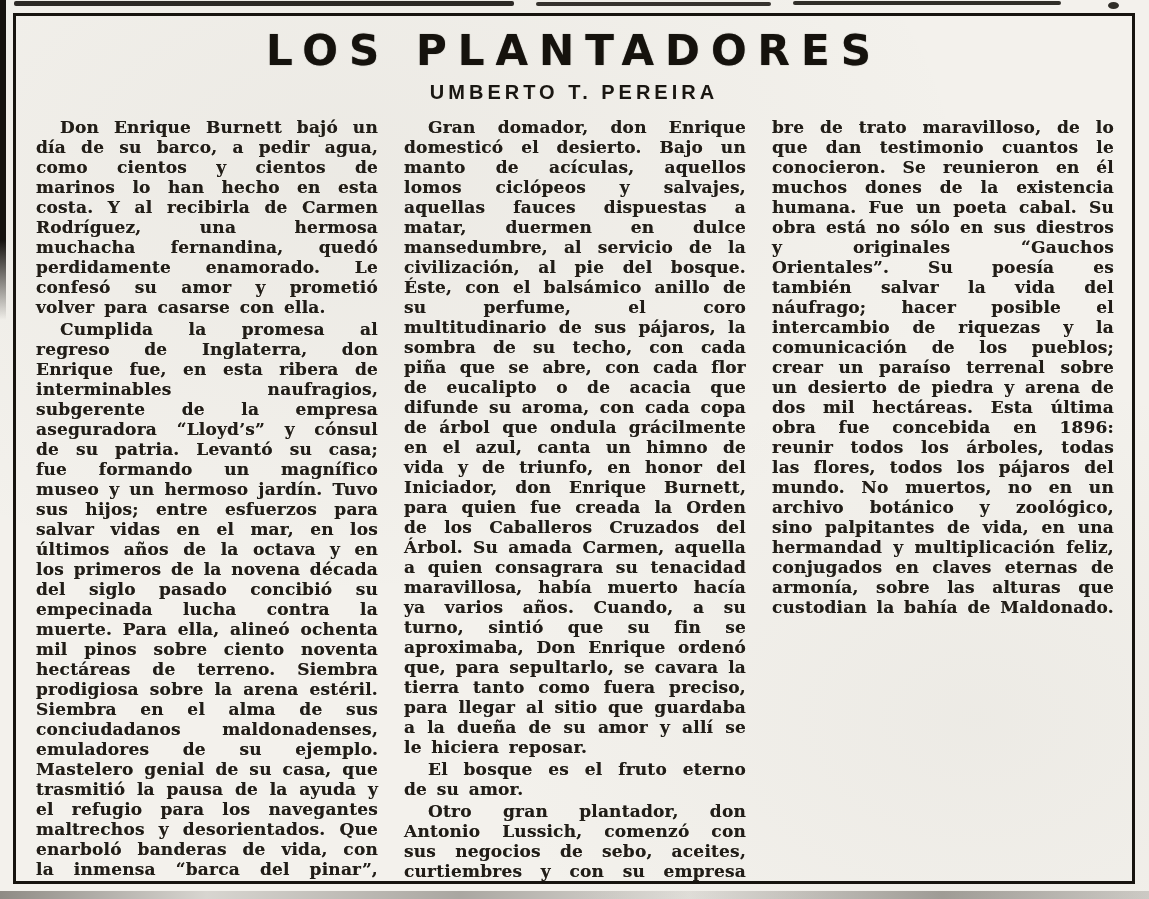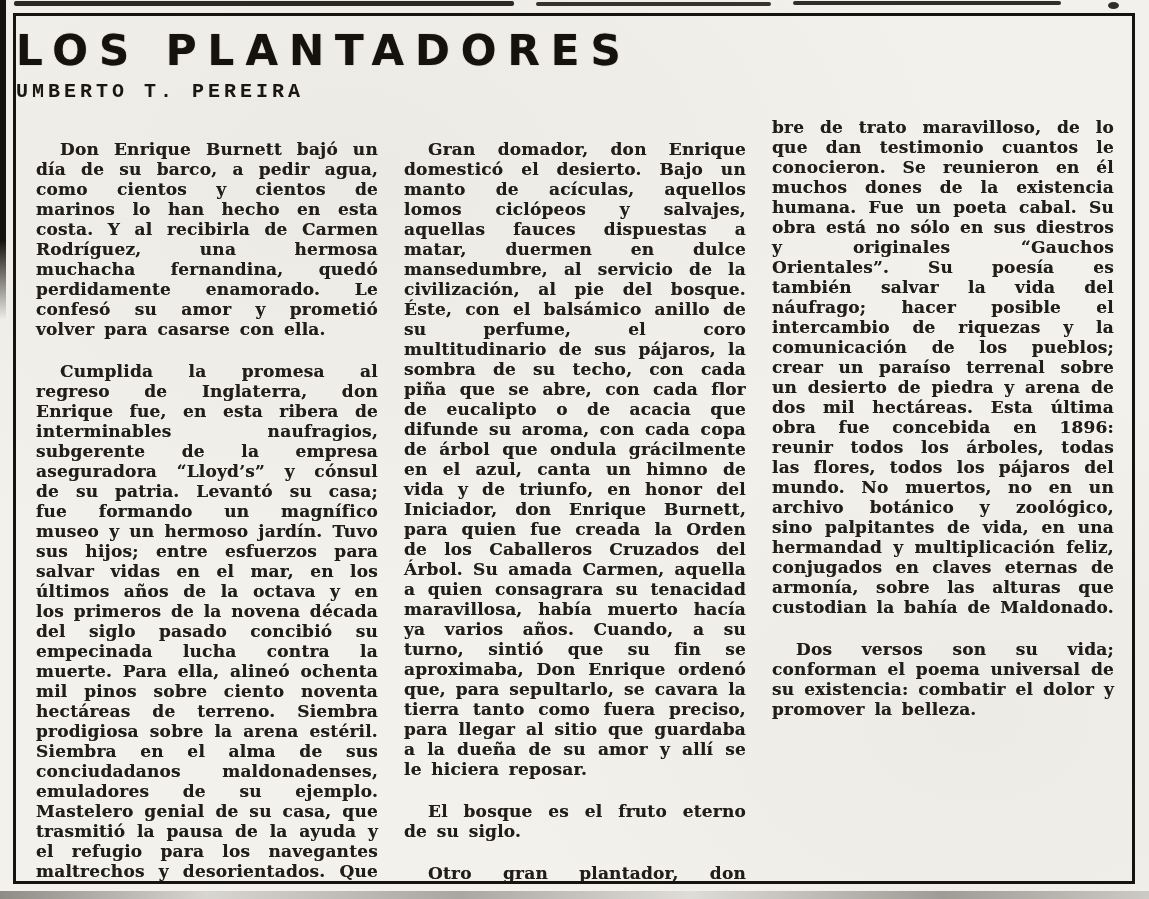--- a/index.html
+++ b/index.html
@@ -35,34 +35,34 @@
                   rgba(60,55,48,.45) 82%, rgba(60,55,48,.2) 100%); }
 
   .frame {
     position: absolute;
     left: 13px; top: 13px;
     width: 1122px; height: 871px;
     border: 3px solid #17140f;
     box-sizing: border-box;
     overflow: hidden;
   }
-  .masthead { text-align: left; padding-top: 12px; }
+  .masthead { text-align: center; padding-top: 12px; }
   .title {
     margin: 0;
     font-family: "DejaVu Sans", sans-serif;
     font-weight: 900;
     font-size: 42px;
     line-height: 46px;
     letter-spacing: 11px;
     color: #15120d;
     text-shadow: 0 0 1px rgba(21,18,13,.6);
   }
   .byline {
     margin: 7px 0 0 0;
-    font-family: Liberation Mono, monospace;
+    font-family: Liberation Sans, sans-serif;
     font-weight: 900;
     font-size: 20px;
     line-height: 22px;
     letter-spacing: 4px;
     color: #1a1712;
   }
   .cols {
     display: flex;
     gap: 26px;
     padding: 14px 18px 0 20px;
@@ -74,21 +74,21 @@
     color: #211d17;
     font-size: 17px;
     line-height: 20px;
     font-weight: bold;
     text-align: justify;
     word-spacing: 3.5px;
     letter-spacing: 0.2px;
     text-shadow: 0 0 .5px rgba(33,29,23,.55);
   }
   .col p { margin: 0 0 2px 0; }
-  .col p.indent { text-indent: 24px; margin-top: 22px; }
+  .col p.indent { text-indent: 24px; }
 </style>
 </head>
 <body>
 
 <div class="page">
 
   <div class="art art-top-1"></div>
   <div class="art art-top-2"></div>
   <div class="art art-top-3"></div>
   <div class="art art-dot"></div>
@@ -104,25 +104,24 @@
 
     <div class="cols">
 
       <div class="col">
         <p class="indent">Don Enrique Burnett bajó un día de su barco, a pedir agua, como cientos y cientos de marinos lo han hecho en esta costa. Y al recibirla de Carmen Rodríguez, una hermosa muchacha fernandina, quedó perdidamente enamorado. Le confesó su amor y prometió volver para casarse con ella.</p>
         <p class="indent">Cumplida la promesa al regreso de Inglaterra, don Enrique fue, en esta ribera de interminables naufragios, subgerente de la empresa aseguradora “Lloyd’s” y cónsul de su patria. Levantó su casa; fue formando un magnífico museo y un hermoso jardín. Tuvo sus hijos; entre esfuerzos para salvar vidas en el mar, en los últimos años de la octava y en los primeros de la novena década del siglo pasado concibió su empecinada lucha contra la muerte. Para ella, alineó ochenta mil pinos sobre ciento noventa hectáreas de terreno. Siembra prodigiosa sobre la arena estéril. Siembra en el alma de sus conciudadanos maldonadenses, emuladores de su ejemplo. Mastelero genial de su casa, que trasmitió la pausa de la ayuda y el refugio para los navegantes maltrechos y desorientados. Que enarboló banderas de vida, con la inmensa “barca del pinar”, dueña definitiva del mar de las dunas. Sus raíces constituyeron el dique eficaz contra la arena que, con ánimo sepulcral, se había cebado</p>
       </div>
 
       <div class="col">
         <p class="indent">Gran domador, don Enrique domesticó el desierto. Bajo un manto de acículas, aquellos lomos ciclópeos y salvajes, aquellas fauces dispuestas a matar, duermen en dulce mansedumbre, al servicio de la civilización, al pie del bosque. Éste, con el balsámico anillo de su perfume, el coro multitudinario de sus pájaros, la sombra de su techo, con cada piña que se abre, con cada flor de eucalipto o de acacia que difunde su aroma, con cada copa de árbol que ondula grácilmente en el azul, canta un himno de vida y de triunfo, en honor del Iniciador, don Enrique Burnett, para quien fue creada la Orden de los Caballeros Cruzados del Árbol. Su amada Carmen, aquella a quien consagrara su tenacidad maravillosa, había muerto hacía ya varios años. Cuando, a su turno, sintió que su fin se aproximaba, Don Enrique ordenó que, para sepultarlo, se cavara la tierra tanto como fuera preciso, para llegar al sitio que guardaba a la dueña de su amor y allí se le hiciera reposar.</p>
-        <p class="indent">El bosque es el fruto eterno de su siglo.</p>
+        <p class="indent">El bosque es el fruto eterno de su amor.</p>
         <p class="indent">Otro gran plantador, don Antonio Lussich, comenzó con sus negocios de sebo, aceites, curtiembres y con su empresa naviera de salvataje y transportes. Don Antonio era hom-</p>
       </div>
 
       <div class="col">
         <p>bre de trato maravilloso, de lo que dan testimonio cuantos le conocieron. Se reunieron en él muchos dones de la existencia humana. Fue un poeta cabal. Su obra está no sólo en sus diestros y originales “Gauchos Orientales”. Su poesía es también salvar la vida del náufrago; hacer posible el intercambio de riquezas y la comunicación de los pueblos; crear un paraíso terrenal sobre un desierto de piedra y arena de dos mil hectáreas. Esta última obra fue concebida en 1896: reunir todos los árboles, todas las flores, todos los pájaros del mundo. No muertos, no en un archivo botánico y zoológico, sino palpitantes de vida, en una hermandad y multiplicación feliz, conjugados en claves eternas de armonía, sobre las alturas que custodian la bahía de Maldonado.</p>
-        <p class="indent">Dos versos son su vida; conforman el poema universal de su existencia: combatir el dolor y promover la belleza.</p>
 
       </div>
 
     </div>
   </div>
 </div>
 
 </body></html>

